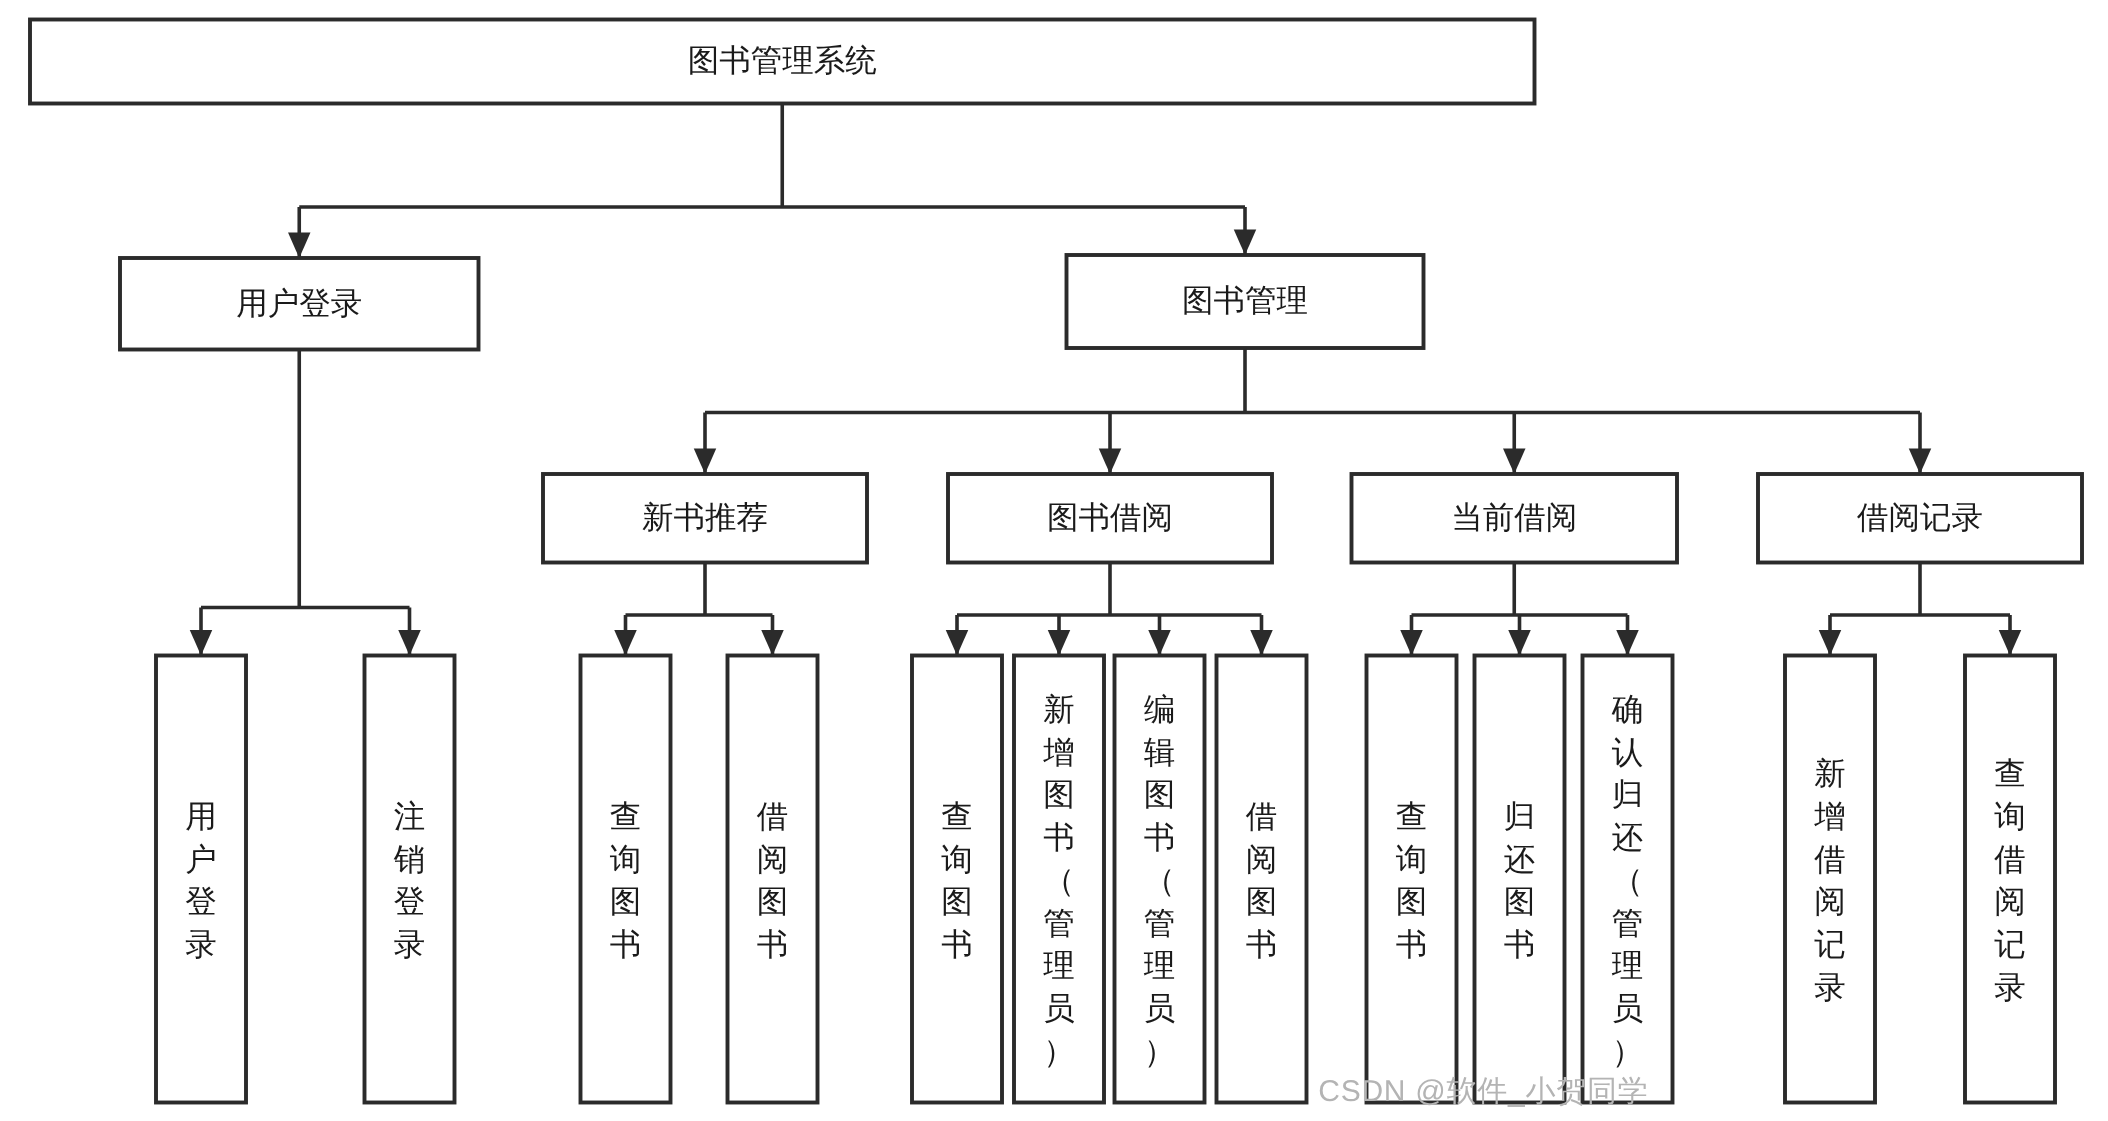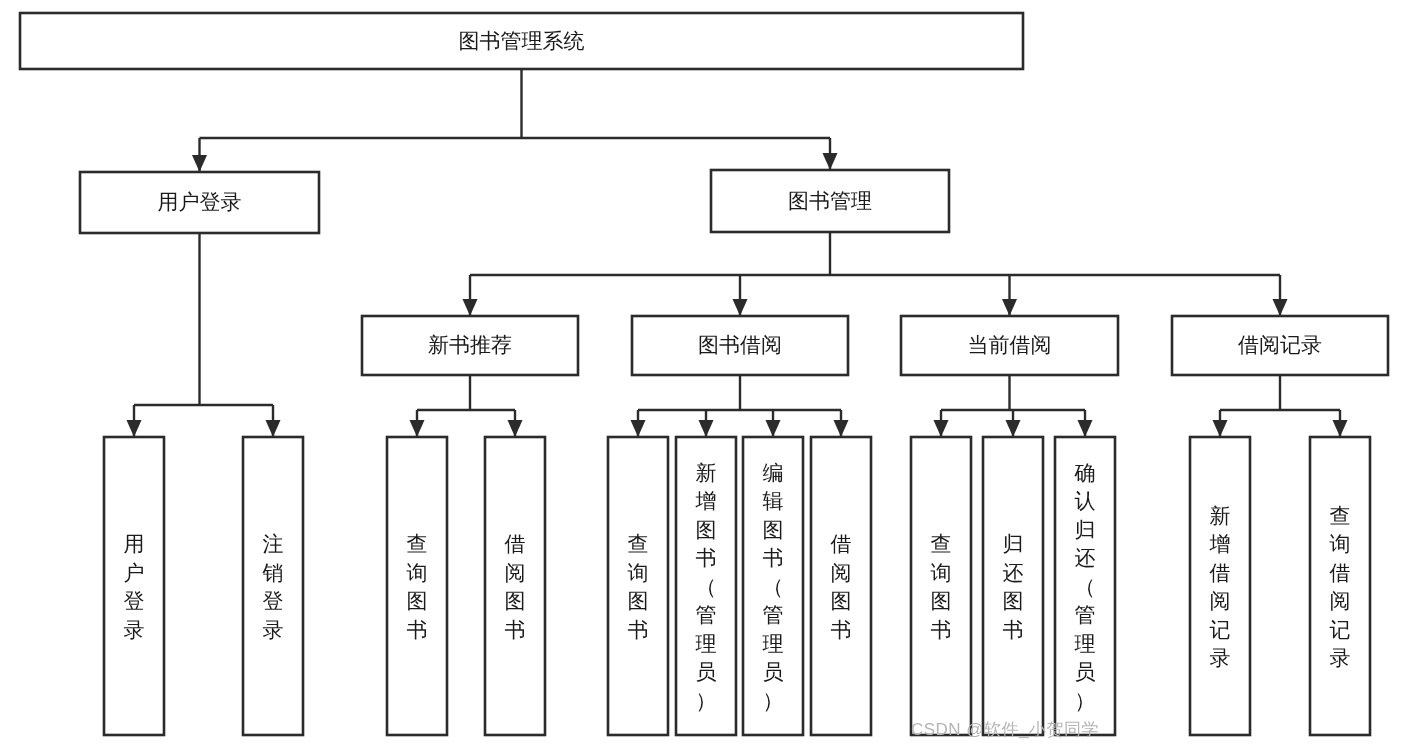--- a/index.html
+++ b/index.html
@@ -52,21 +52,21 @@
     font-family: "Liberation Sans", sans-serif;
     font-size: 21px;
     fill: #1a1a1a;
     text-anchor: middle;
   }
   .watermark {
     position: absolute;
     right: 14px;
     bottom: 6px;
     font-family: "Liberation Sans", sans-serif;
-    font-size: 17px;
+    font-size: 20px;
     color: #b4b4b4;
     letter-spacing: 0.5px;
     white-space: nowrap;
     pointer-events: none;
   }
 </style>
 </head>
 <body>
 
 <div id="diagram-root">

